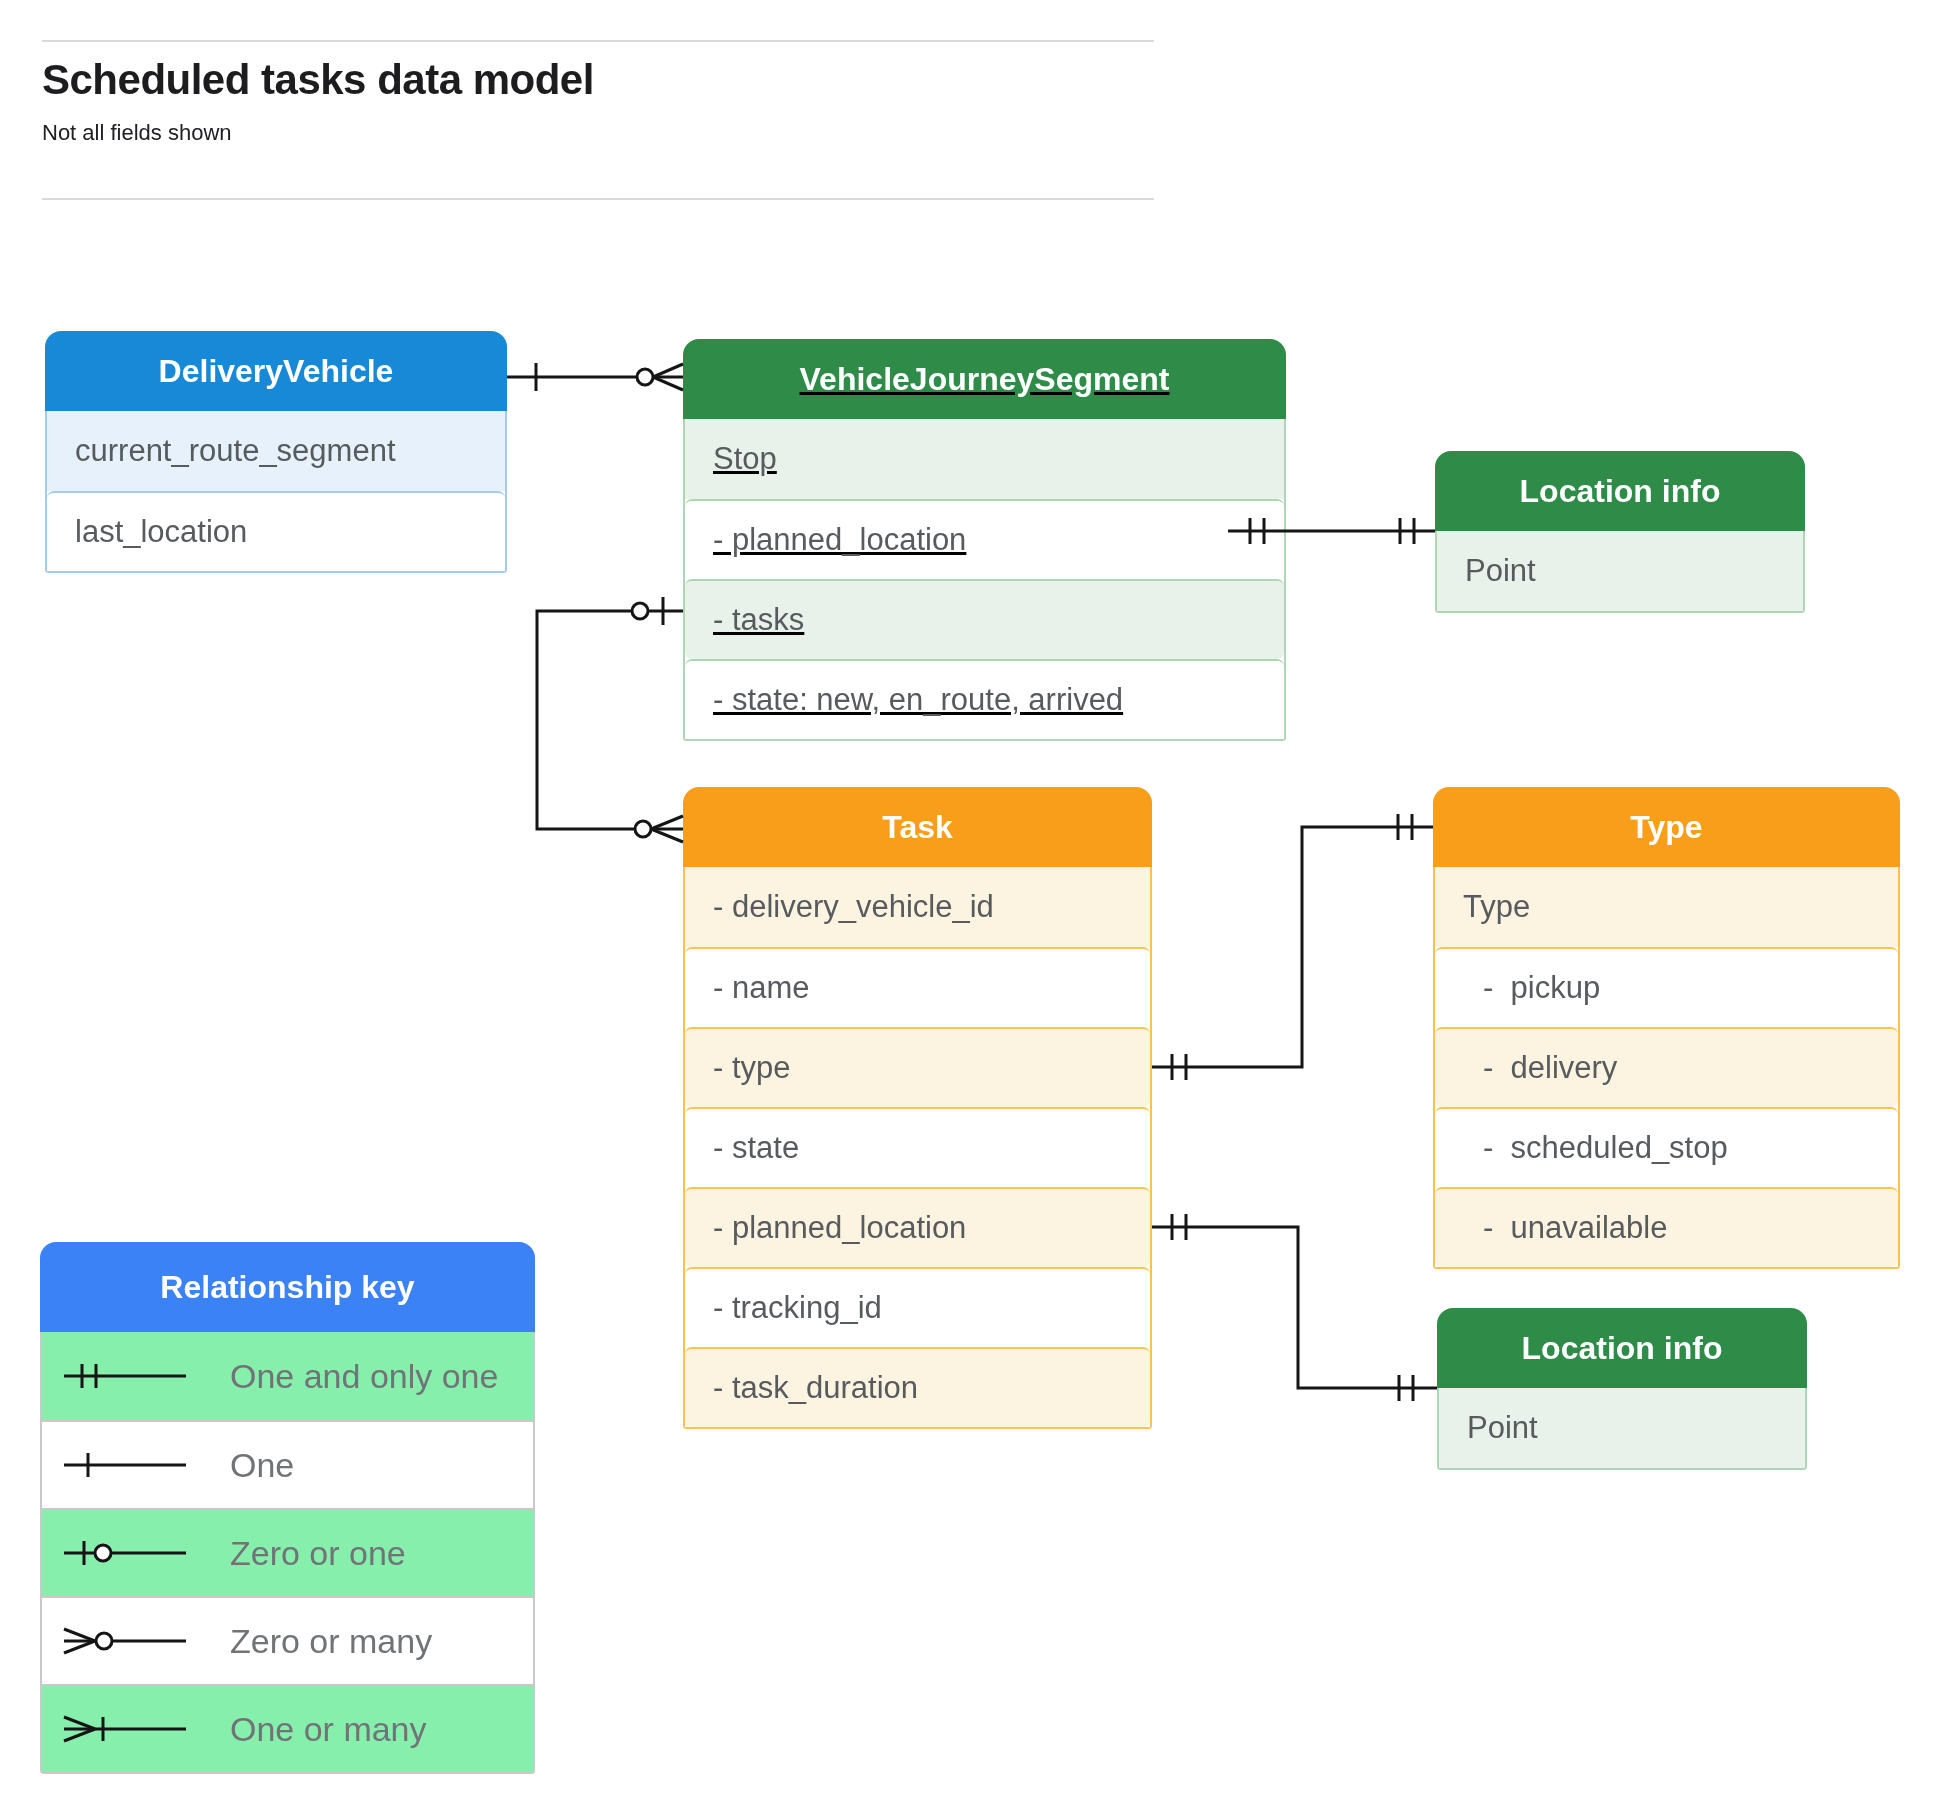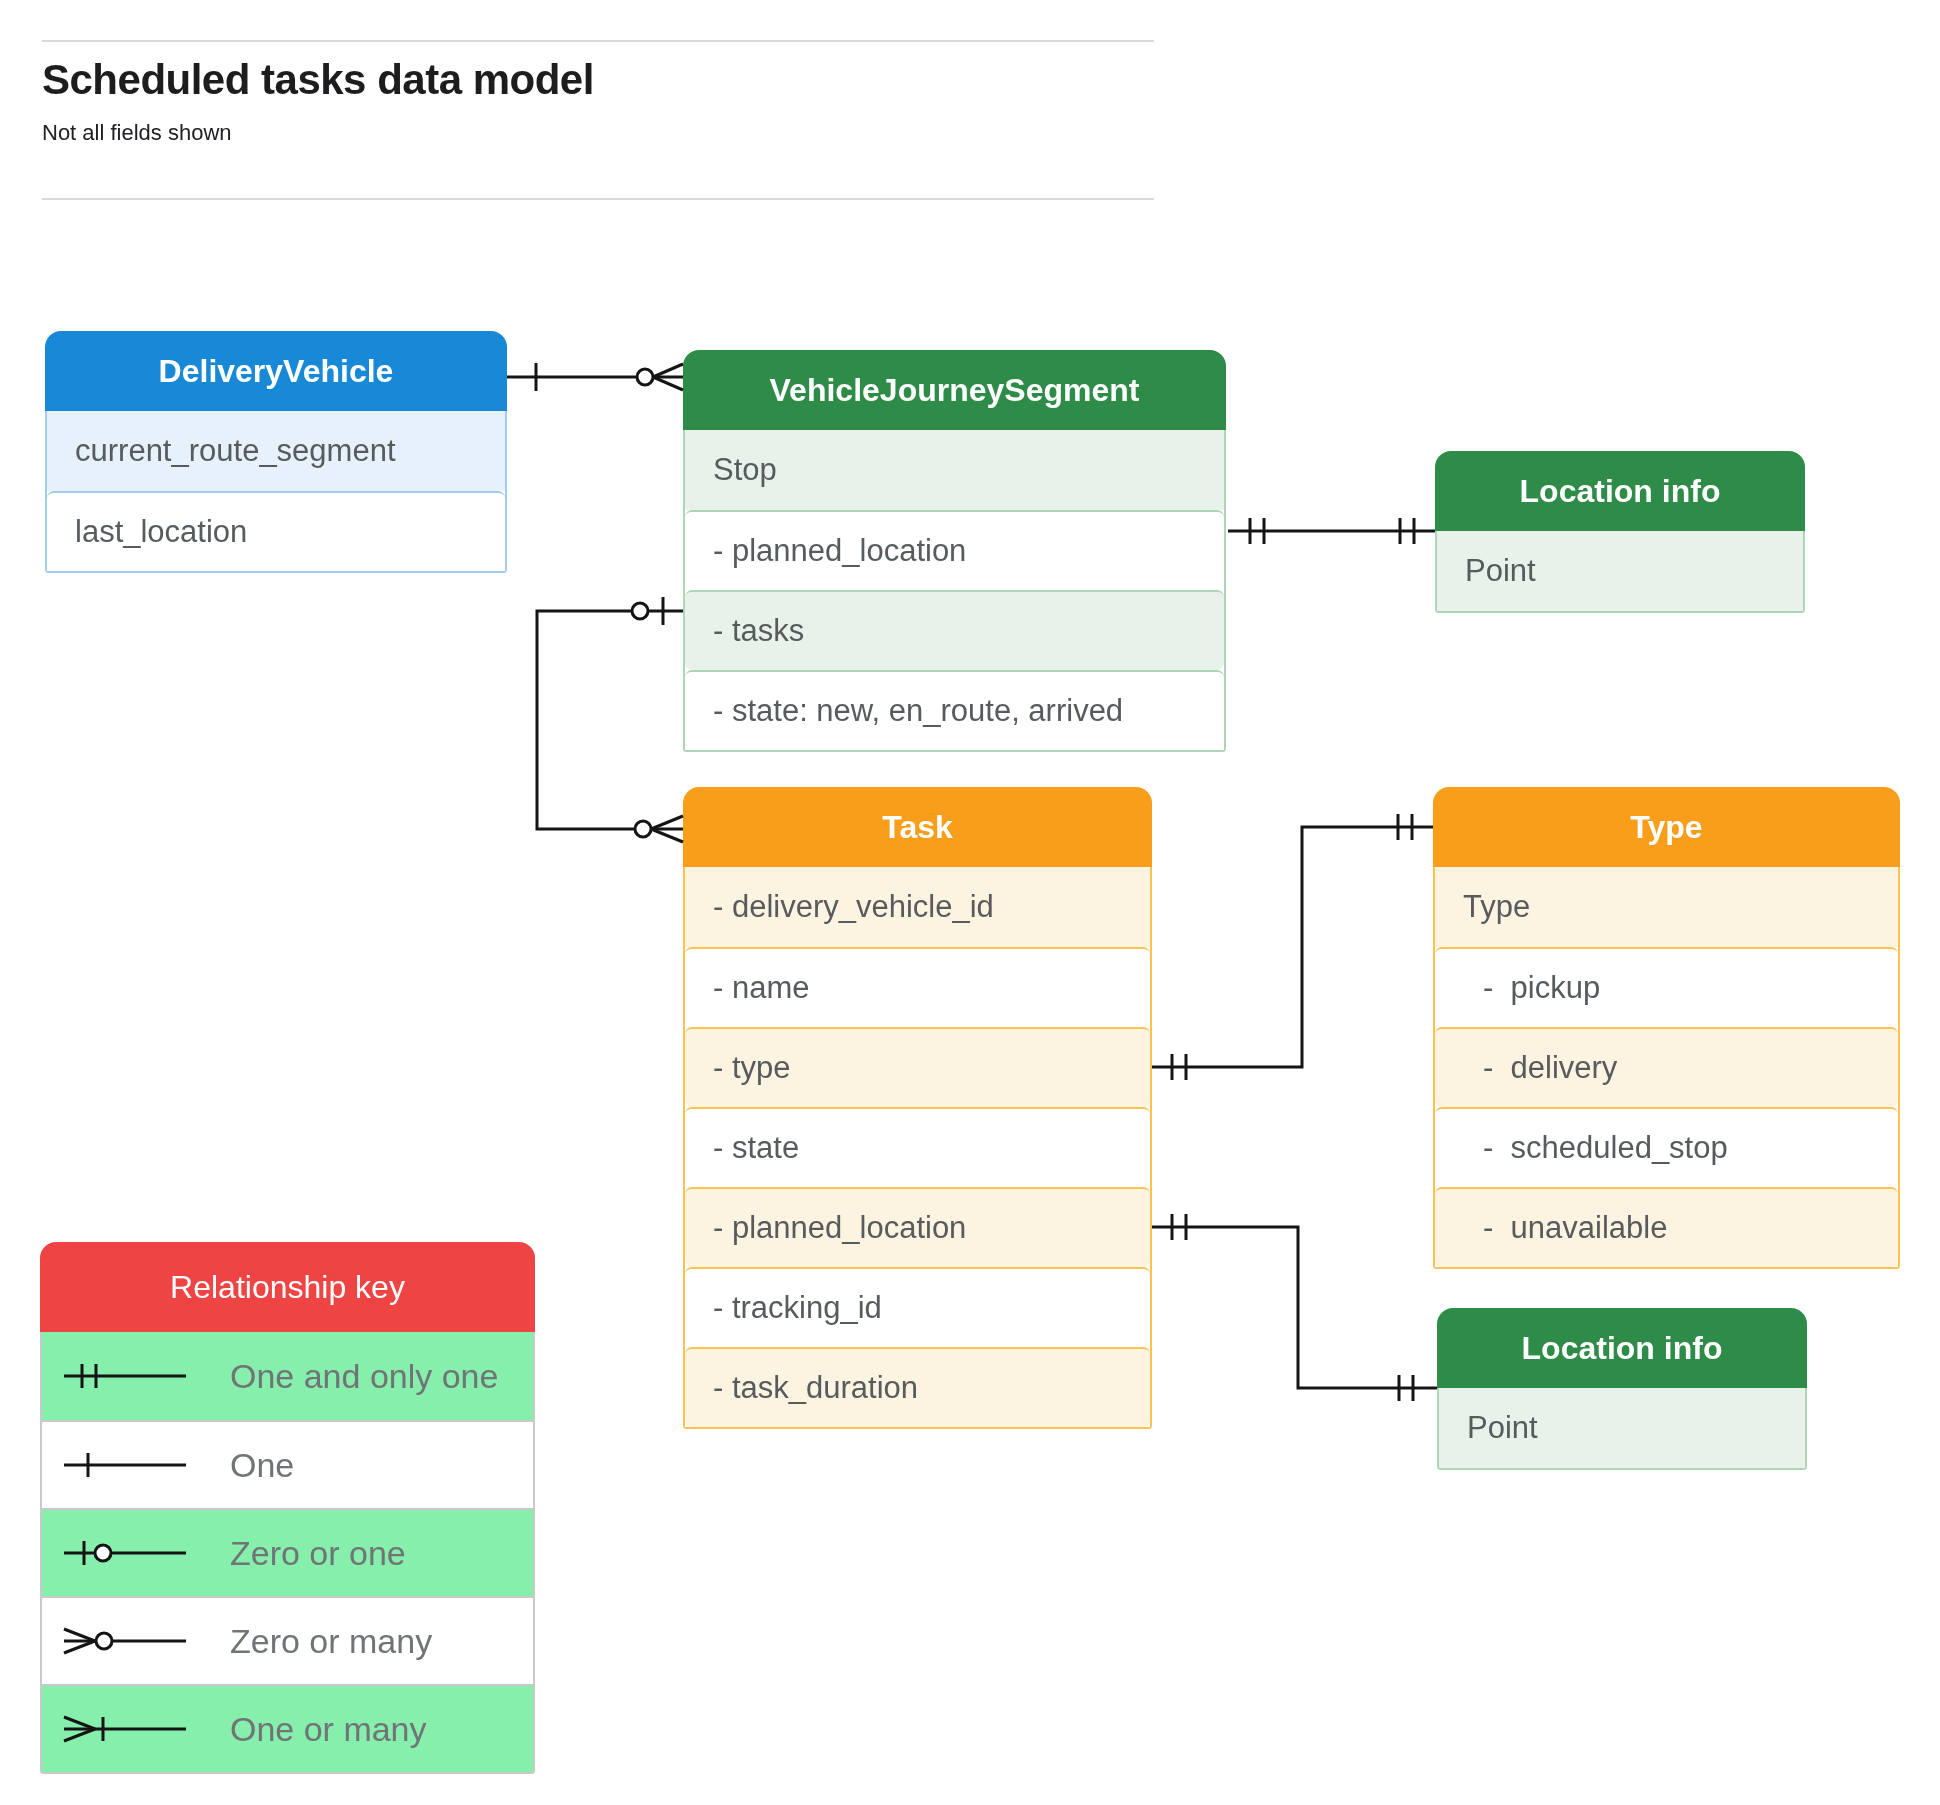--- a/index.html
+++ b/index.html
@@ -50,22 +50,22 @@
     white-space:pre;
     background:#ffffff;
   }
   .entity-row + .entity-row{border-top:2px solid var(--border);border-radius:7px;}
   .entity-row.tint{background:var(--tint);}
   .entity-row.indented{padding-left:48px;}
   
   .legend{position:absolute;left:40px;top:1242px;width:495px;z-index:2;
     border-radius:16px 16px 4px 4px;overflow:hidden;background:#fff;}
   .legend .legend-header{
-    height:90px;background:#ef4444;color:#fff;
-    font-size:32px;font-weight:400;
+    height:90px;background:#3b82f6;color:#fff;
+    font-size:32px;font-weight:700;
     display:flex;align-items:center;justify-content:center;
   }
   .legend-rows{border:2px solid #c9c9c9;border-top:none;}
   .legend-row{
     height:88px;box-sizing:border-box;
     display:flex;align-items:center;
     padding-left:20px;background:#ffffff;
   }
   .legend-row + .legend-row{border-top:2px solid #c9c9c9;}
   .legend-row.tint{background:#86efac;}
@@ -129,21 +129,21 @@
   </svg>
 
   <div class="entity blue" style="left:45px;top:331px;width:462px;">
     <div class="entity-header">DeliveryVehicle</div>
     <div class="entity-rows">
       <div class="entity-row tint">current_route_segment</div>
       <div class="entity-row">last_location</div>
     </div>
   </div>
 
-  <div class="entity green" style="left:683px;top:350px;width:543px;">
+  <div class="entity green" style="left:683px;top:339px;width:603px;text-decoration:underline;">
     <div class="entity-header">VehicleJourneySegment</div>
     <div class="entity-rows">
       <div class="entity-row tint">Stop</div>
       <div class="entity-row">- planned_location</div>
       <div class="entity-row tint">- tasks</div>
       <div class="entity-row">- state: new, en_route, arrived</div>
     </div>
   </div>
 
   <div class="entity green" style="left:1435px;top:451px;width:370px;">

